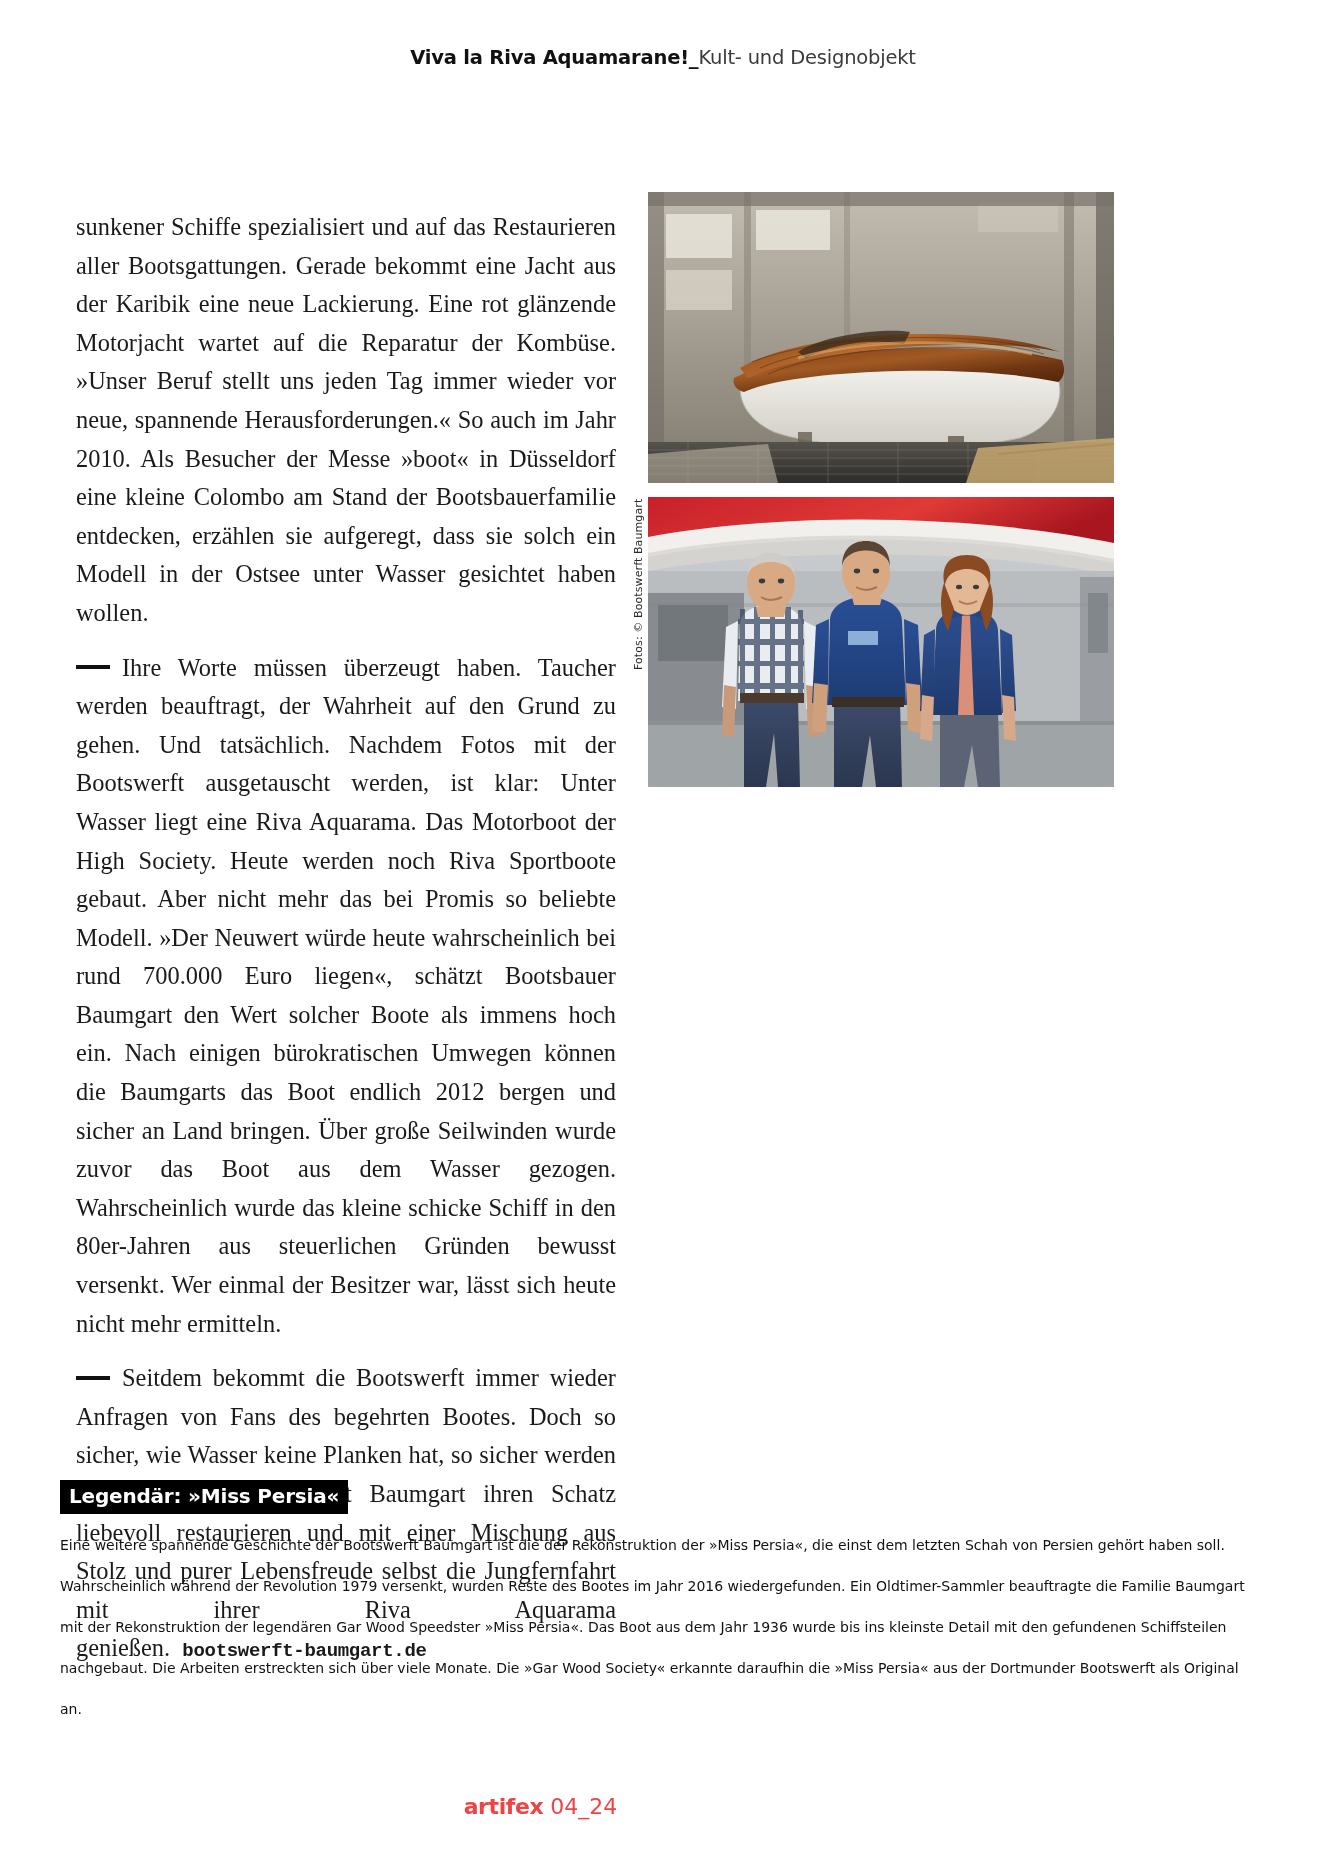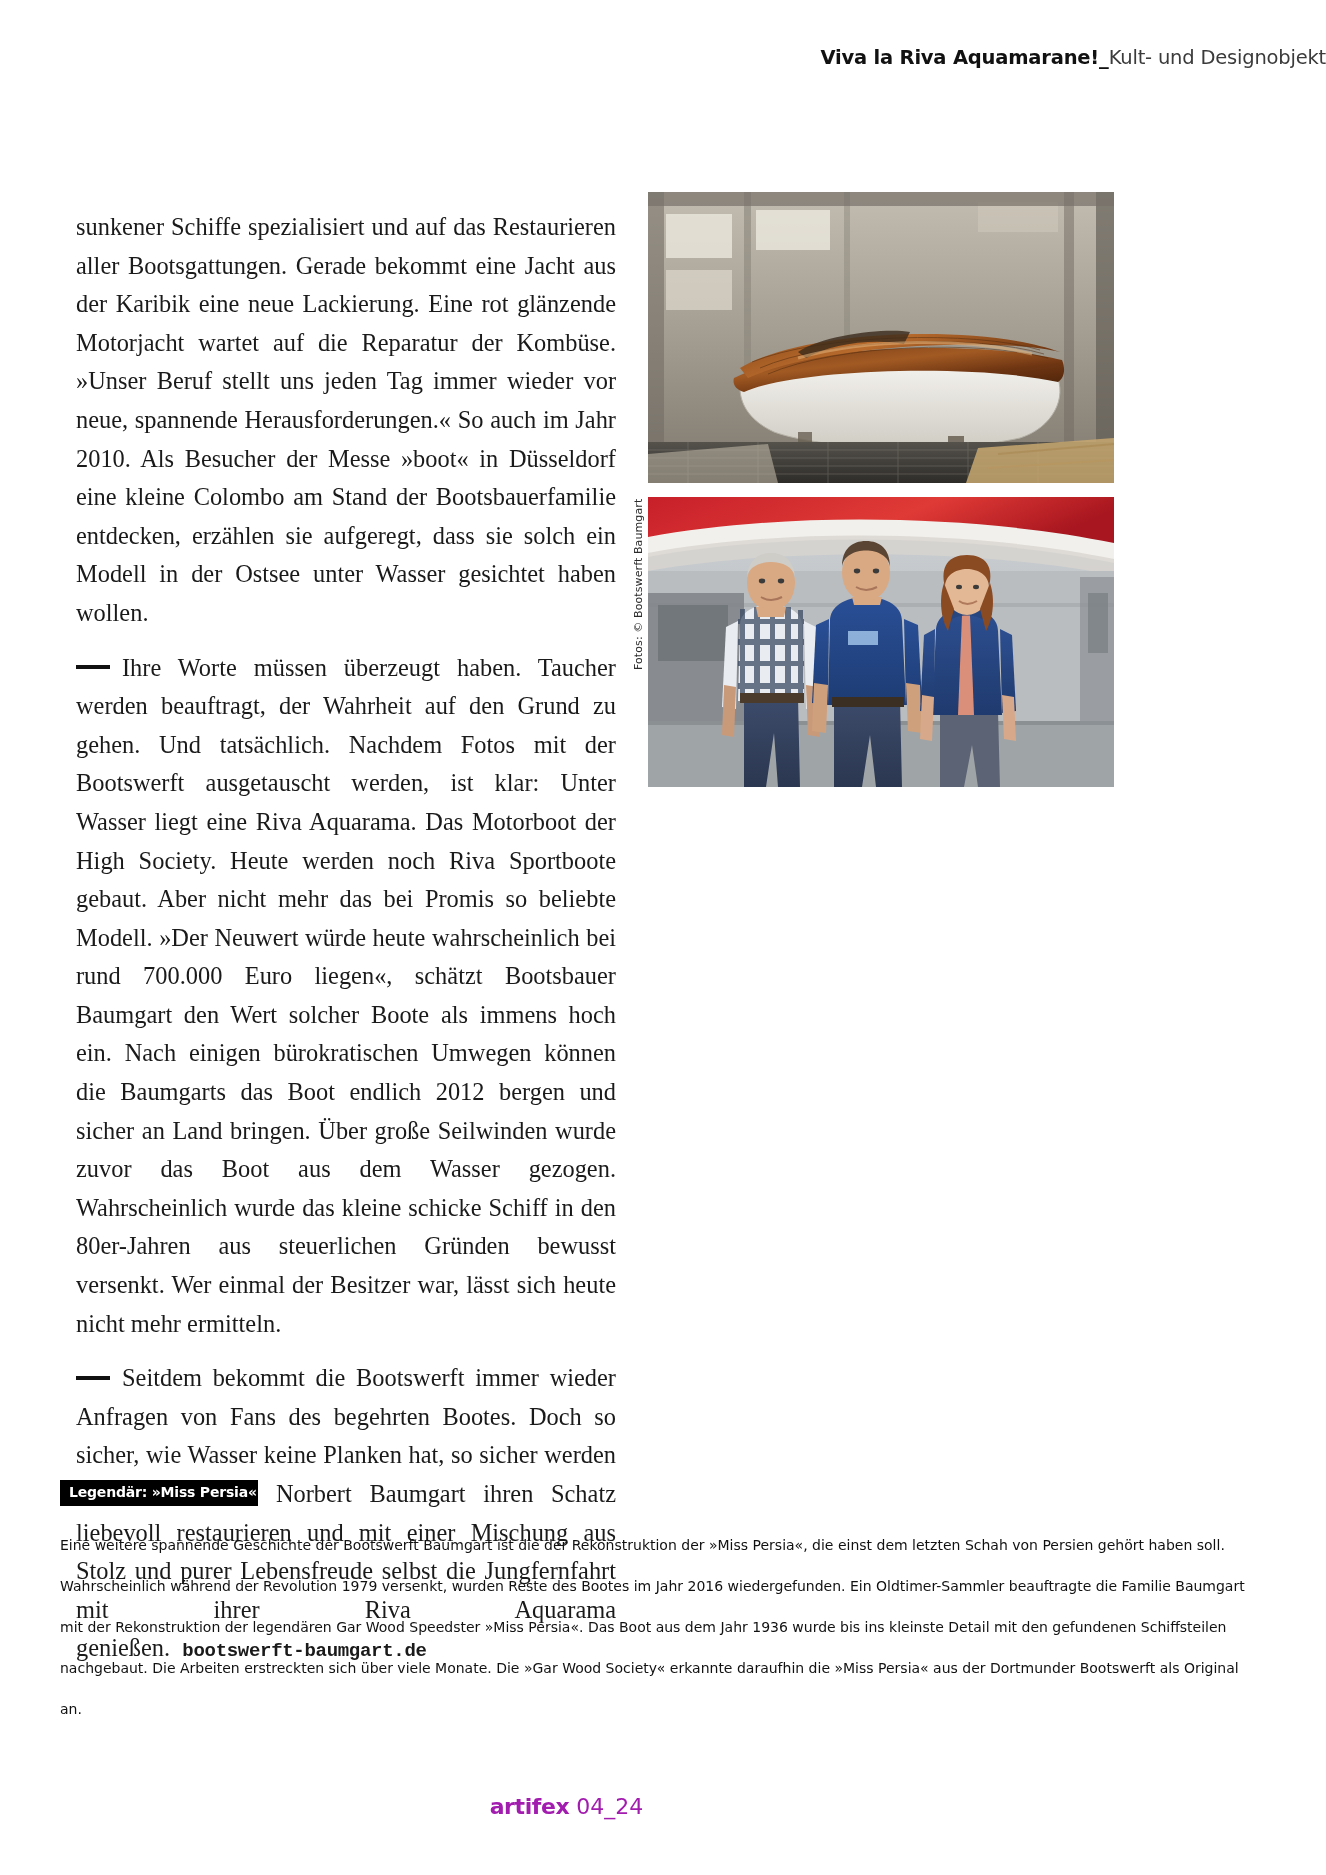--- a/index.html
+++ b/index.html
@@ -16,21 +16,21 @@
     font-family: "Liberation Serif", serif;
     color: #1a1a1a;
   }
 
   
   .runhead {
     position: absolute;
     left: 0;
     top: 46px;
     width: 1326px;
-    text-align: right;
+    text-align: center;
     font-family: "DejaVu Sans", sans-serif;
     font-size: 19.5px;
     letter-spacing: -0.2px;
     white-space: nowrap;
   }
   .runhead .rh-bold {
     font-weight: bold;
     color: #111111;
   }
   .runhead .rh-sep {
@@ -122,23 +122,23 @@
 
   
   .side-badge {
     position: absolute;
     left: 60px;
     top: 1480px;
     background: #000000;
     color: #ffffff;
     font-family: "DejaVu Sans", sans-serif;
     font-weight: bold;
-    font-size: 14px;
+    font-size: 20px;
     letter-spacing: -0.2px;
-    padding: 4px 1px 6px 9px;
+    padding: 4px 9px 6px 9px;
     white-space: nowrap;
   }
   .side-body {
     position: absolute;
     left: 60px;
     top: 1525px;
     width: 1200px;
     font-family: "DejaVu Sans", sans-serif;
     font-size: 14px;
     line-height: 41px;
@@ -148,23 +148,22 @@
 
   
   .footer {
     position: absolute;
     left: 0;
     top: 1794px;
     width: 1081px;
     text-align: center;
     font-family: "DejaVu Sans", sans-serif;
     font-size: 22px;
-    color: #a21caf;
+    color: #ef4444;
     white-space: nowrap;
-    margin-left: 26px;
   }
   .footer .f-brand { font-weight: bold; letter-spacing: -0.4px; }
   .footer .f-issue { font-weight: normal; }
 </style>
 </head>
 <body>
 
 <div class="page">
 
   <div class="runhead">

